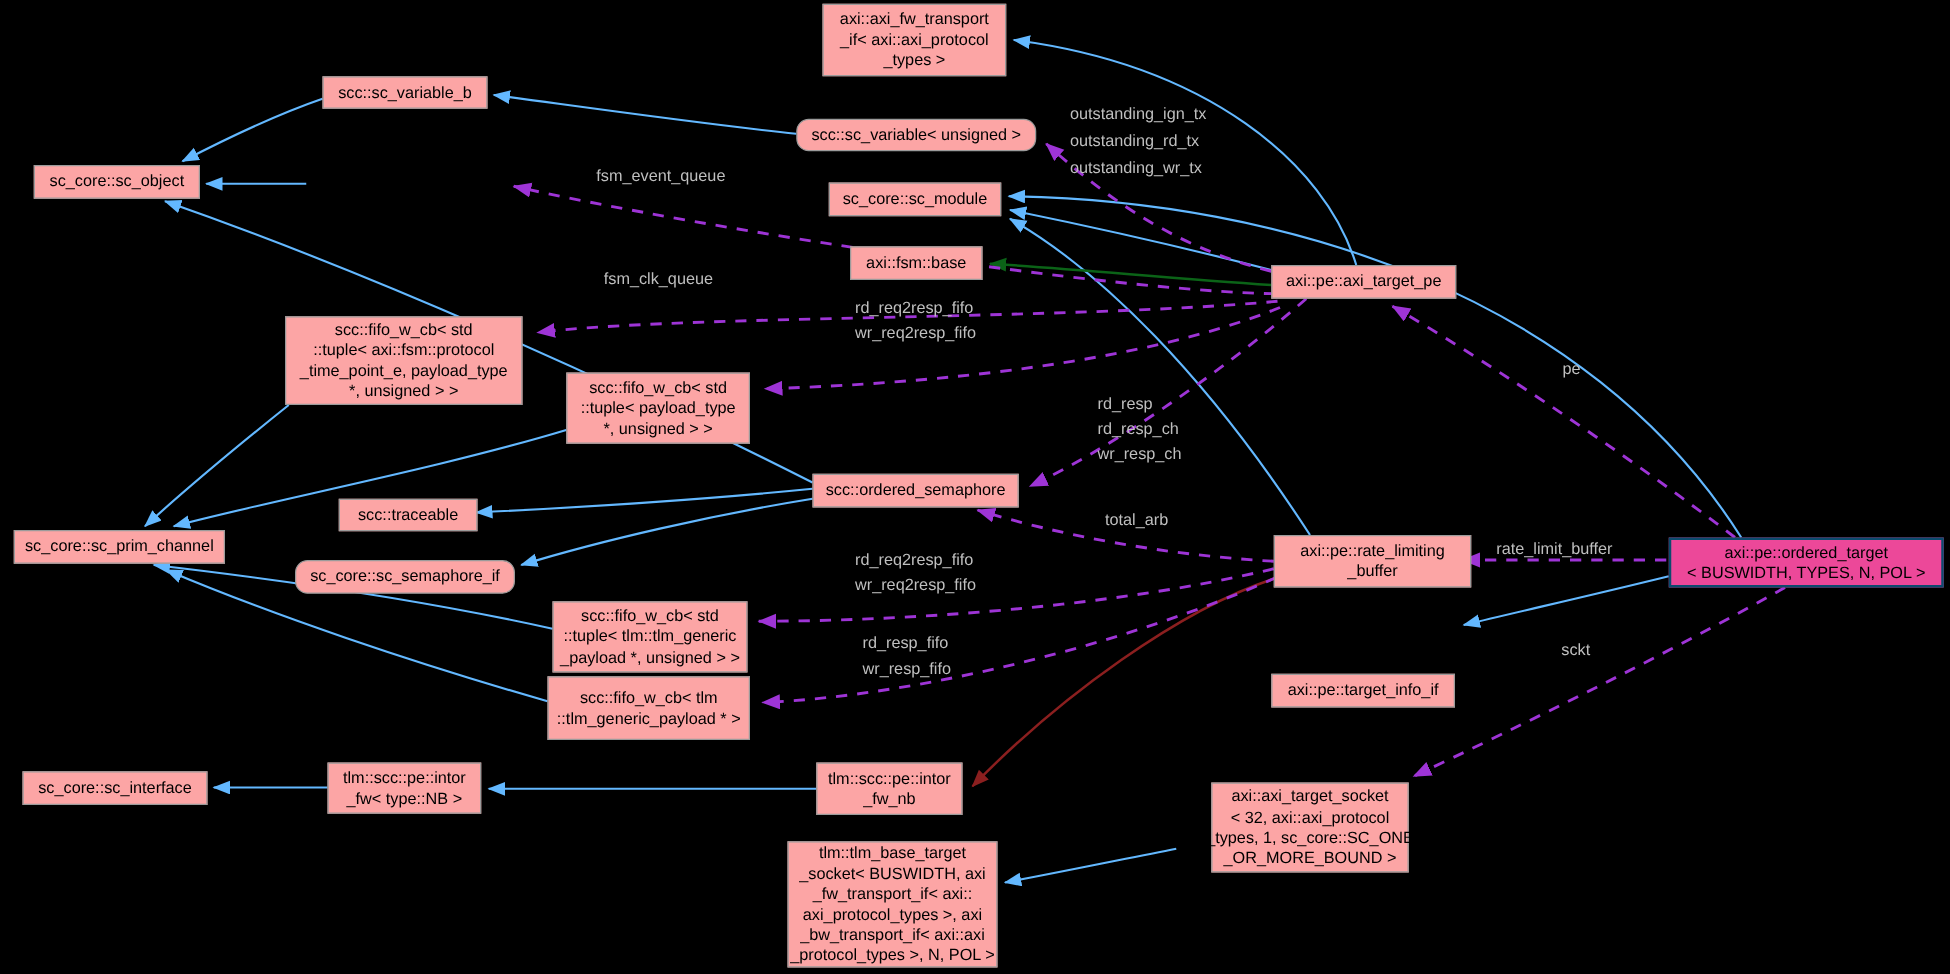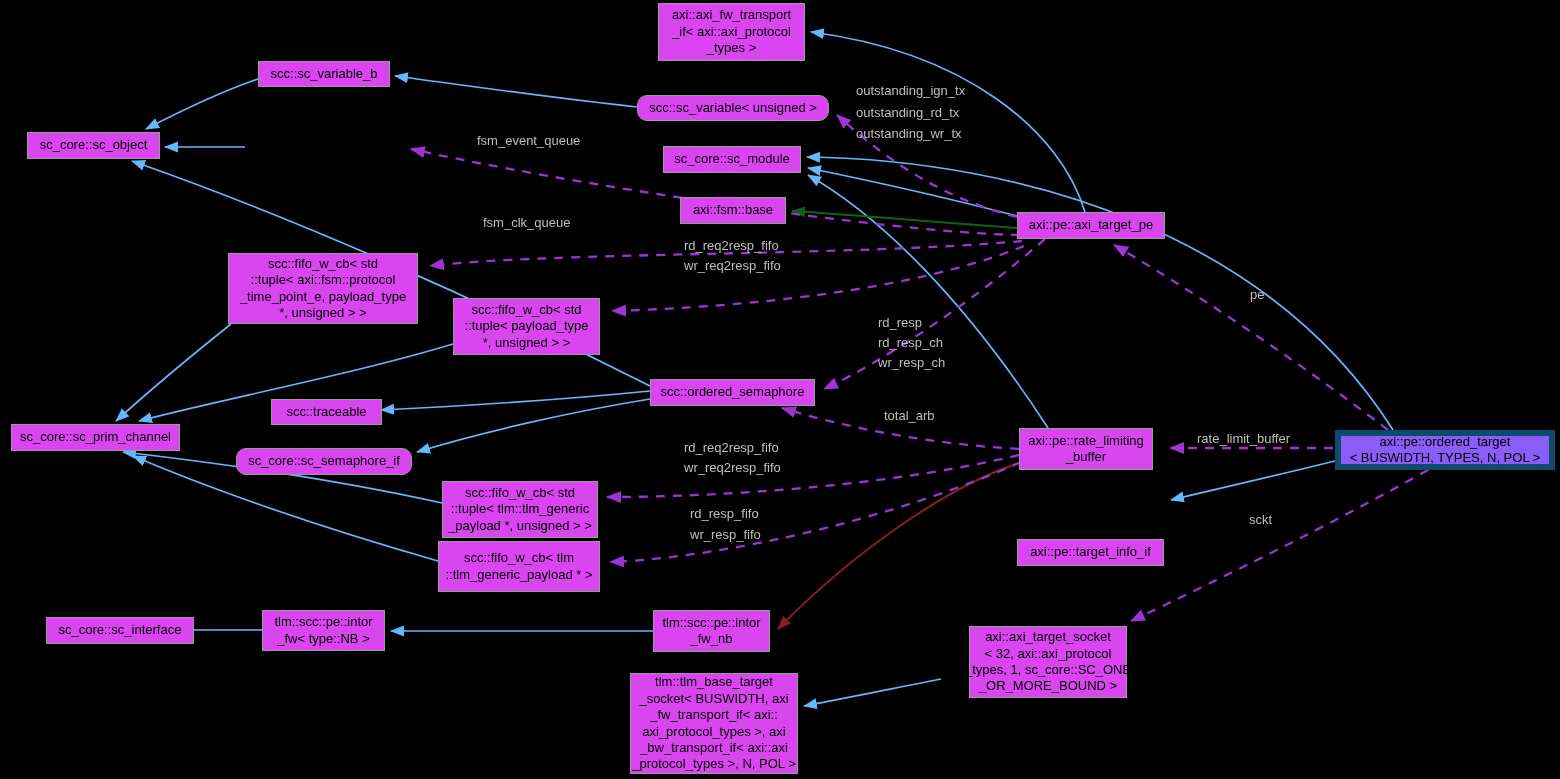--- a/index.html
+++ b/index.html
@@ -7,36 +7,36 @@
     position:relative;
     width:1560px;height:779px;
     background:#000;
     font-family:"Liberation Sans", sans-serif;
     overflow:hidden;
   }
   #edges{position:absolute;left:0;top:0;}
   .node{
     position:absolute;
     box-sizing:border-box;
-    background:#d946ef;
+    background:#fca5a5;
     border:1px solid #9b9b9b;
     color:#000;
     font-size:13px;
     line-height:16.4px;
     white-space:pre;
     display:flex;
     align-items:center;
     justify-content:center;
     text-align:center;
     padding:2px 4px;
     z-index:2;
   }
   .node.highlight{
-    background:#8b5cf6;
-    border:6px solid #0c4a6e;
+    background:#ec4899;
+    border:2px solid #0c4a6e;
   }
   .edge-blue{stroke:#63b8ff;stroke-width:1.7;fill:none;}
   .edge-purple{stroke:#9e34d6;stroke-width:2.3;fill:none;stroke-dasharray:9 8;}
   .edge-green{stroke:#0b6317;stroke-width:2;fill:none;}
   .edge-red{stroke:#8b1f1f;stroke-width:2;fill:none;}
   .elabel{fill:#bfbfbf;font-size:13px;font-family:"Liberation Sans",sans-serif;}
 </style>
 </head>
 <body>
 
@@ -126,31 +126,31 @@
 ::tuple&lt; axi::fsm::protocol
 _time_point_e, payload_type
 *, unsigned &gt; &gt;</div>
   <div class="node" style="left:453px;top:298px;width:147px;height:57px;">scc::fifo_w_cb&lt; std
 ::tuple&lt; payload_type
 *, unsigned &gt; &gt;</div>
   <div class="node" style="left:650px;top:379px;width:165px;height:27px;">scc::ordered_semaphore</div>
   <div class="node" style="left:271px;top:399px;width:111px;height:26px;">scc::traceable</div>
   <div class="node" style="left:11px;top:424px;width:169px;height:27px;">sc_core::sc_prim_channel</div>
   <div class="node" style="left:236px;top:448px;width:176px;height:27px;border-radius:10px;">sc_core::sc_semaphore_if</div>
-  <div class="node" style="left:1019px;top:428px;width:134px;height:42px;">axi::pe::rate_limiting
+  <div class="node" style="left:1019px;top:428px;width:158px;height:42px;">axi::pe::rate_limiting
 _buffer</div>
   <div class="node highlight" style="left:1335px;top:430px;width:220px;height:40px;">axi::pe::ordered_target
 &lt; BUSWIDTH, TYPES, N, POL &gt;</div>
   <div class="node" style="left:1017px;top:494px;width:147px;height:27px;margin-top:45px;">axi::pe::target_info_if</div>
   <div class="node" style="left:442px;top:481px;width:156px;height:57px;">scc::fifo_w_cb&lt; std
 ::tuple&lt; tlm::tlm_generic
 _payload *, unsigned &gt; &gt;</div>
   <div class="node" style="left:438px;top:541px;width:162px;height:51px;">scc::fifo_w_cb&lt; tlm
 ::tlm_generic_payload * &gt;</div>
-  <div class="node" style="left:18px;top:617px;width:148px;height:27px;margin-left:28px;">sc_core::sc_interface</div>
+  <div class="node" style="left:18px;top:617px;width:148px;height:27px;">sc_core::sc_interface</div>
   <div class="node" style="left:262px;top:610px;width:123px;height:41px;">tlm::scc::pe::intor
 _fw&lt; type::NB &gt;</div>
   <div class="node" style="left:653px;top:610px;width:117px;height:42px;">tlm::scc::pe::intor
 _fw_nb</div>
   <div class="node" style="left:969px;top:626px;width:158px;height:72px;">axi::axi_target_socket
 &lt; 32, axi::axi_protocol
 _types, 1, sc_core::SC_ONE
 _OR_MORE_BOUND &gt;</div>
   <div class="node" style="left:630px;top:673px;width:168px;height:101px;">tlm::tlm_base_target
 _socket&lt; BUSWIDTH, axi

